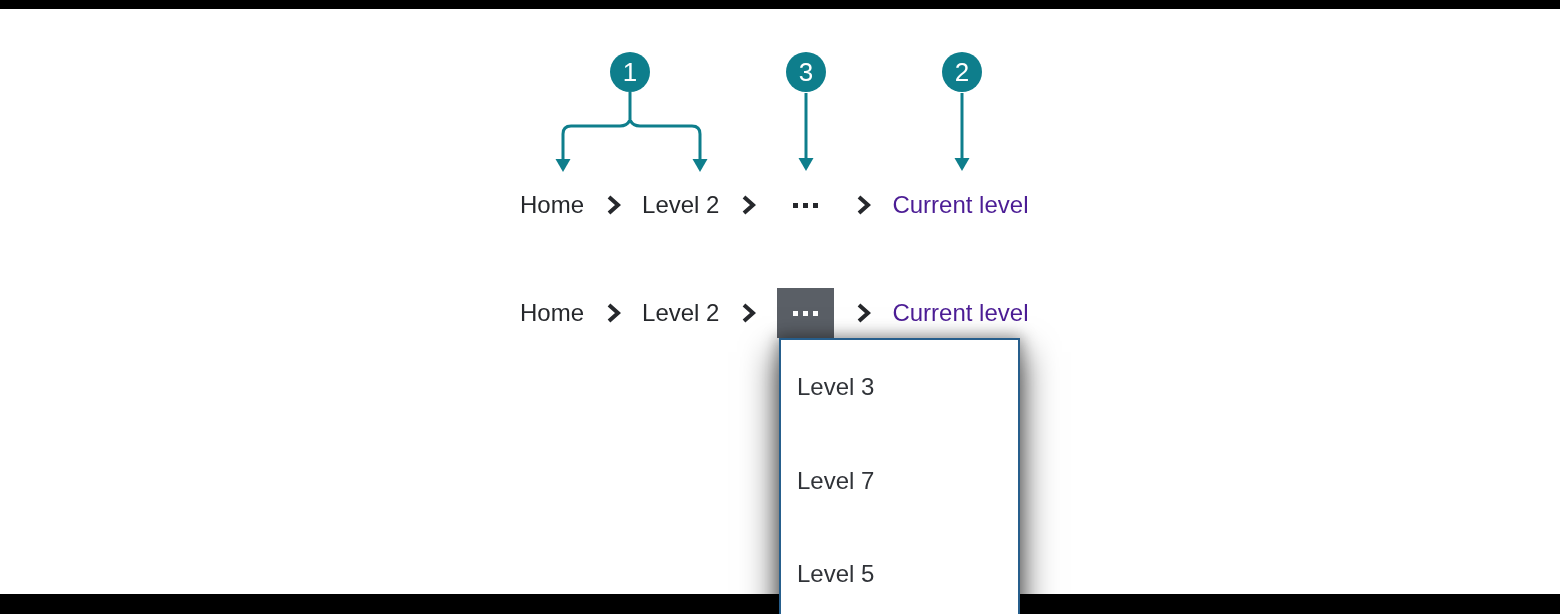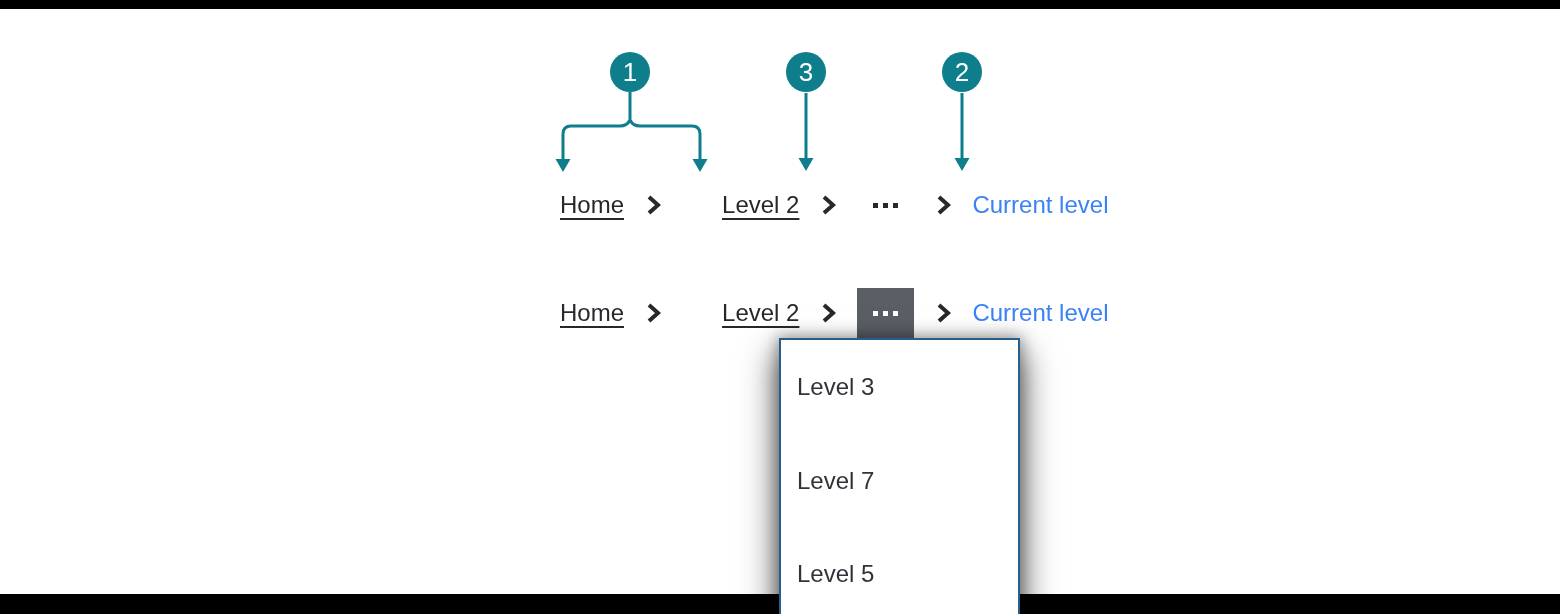--- a/index.html
+++ b/index.html
@@ -29,23 +29,23 @@
   
   .crumbs {
     position:absolute; left:520px;
     display:flex; align-items:center; gap:21px;
     font-size:24px; white-space:nowrap;
   }
   .crumbs.row1 { top:189px; height:32px; }
   .crumbs.row2 { top:288px; height:50px; }
   .crumb-link {
     color:#26282c; cursor:pointer;
-    text-decoration:underline; text-underline-offset:5px; text-decoration-thickness:1.5px;margin-left:40px;
+    text-underline-offset:5px; text-decoration-thickness:1.5px;
   }
-  .crumb-current { color:#3b82f6; }
+  .crumb-current { color:#4c1d95; }
   .chev { display:flex; align-items:center; }
   .dots-wrap {
     width:57px; height:100%; display:flex; align-items:center; justify-content:center;
   }
   .dots { display:flex; gap:5px; }
   .dots i { display:block; width:5px; height:5px; background:#26282c; }
   .overflow-open {
     width:57px; height:50px; background:#5a5f66;
     display:flex; align-items:center; justify-content:center; cursor:pointer;
   }

